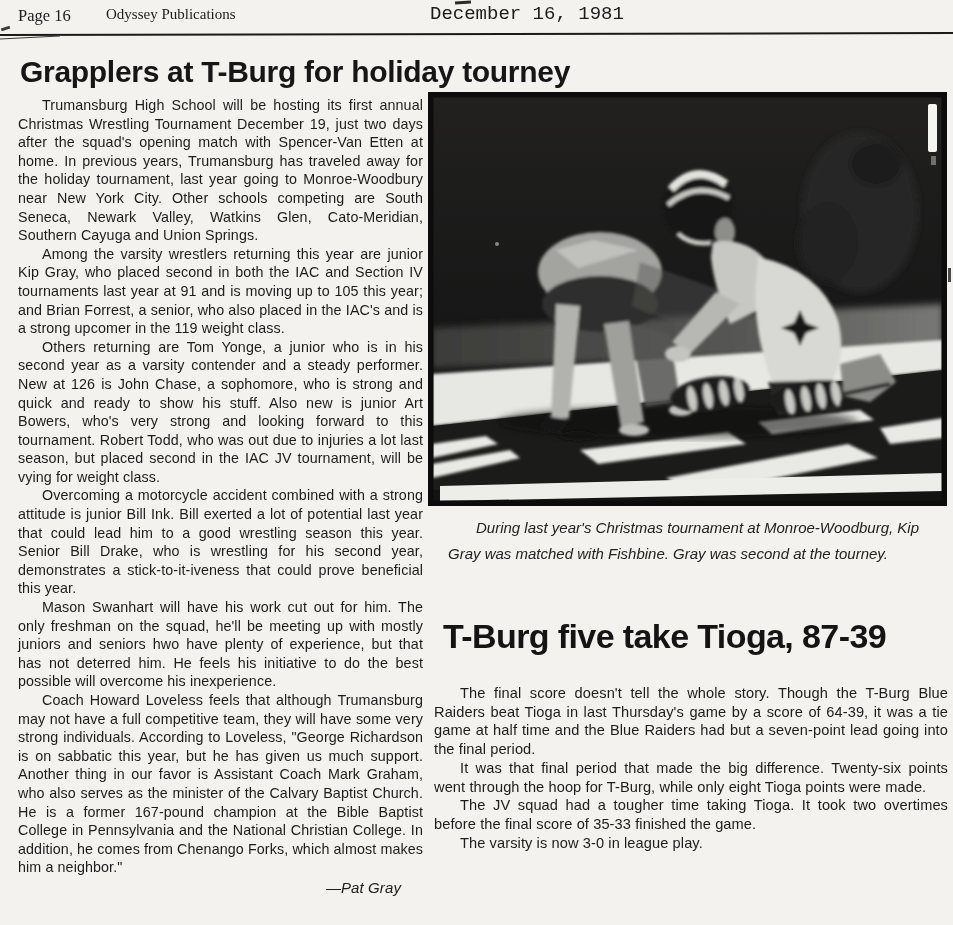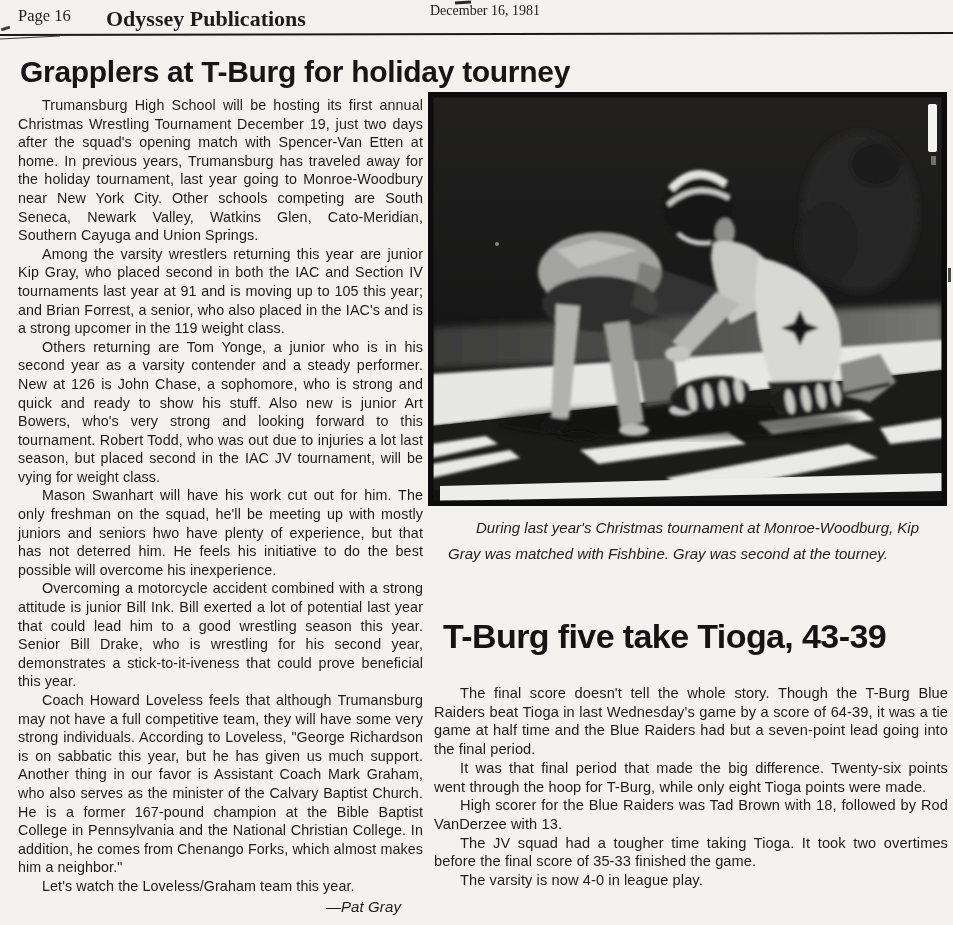--- a/index.html
+++ b/index.html
@@ -5,22 +5,22 @@
   html,body{margin:0;padding:0;}
   body{
     width:953px;height:925px;position:relative;overflow:hidden;
     background:#f3f2ef;color:#1c1c1c;
     font-family:"Liberation Sans",sans-serif;
     -webkit-font-smoothing:antialiased;
   }
   
   .masthead{position:absolute;left:0;top:0;width:953px;height:32px;}
   .mast-page{position:absolute;left:18px;top:6px;font-family:"Liberation Serif",serif;font-size:16.5px;}
-  .mast-pub{position:absolute;left:106px;top:6px;font-family:"Liberation Serif",serif;font-size:22px;font-weight:bold;}
-  .mast-date{position:absolute;left:430px;top:3px;font-family:Liberation Serif, serif;font-size:14px;}
+  .mast-pub{position:absolute;left:106px;top:6px;font-family:"Liberation Serif",serif;font-size:15px;}
+  .mast-date{position:absolute;left:430px;top:3px;font-family:Liberation Mono, monospace;font-size:19px;}
   .rule{position:absolute;left:0;top:33px;width:953px;height:2.4px;background:#1a1a1a;transform:rotate(-0.12deg);}
   .rule2{position:absolute;left:0;top:37px;width:60px;height:1.4px;background:#3a3a3a;transform:rotate(-3deg);}
   .artifact-a{position:absolute;left:1px;top:27px;width:9px;height:2.6px;background:#3c3c3c;transform:rotate(-18deg);}
   .artifact-b{position:absolute;left:455px;top:1px;width:16px;height:3.4px;background:#2a2a2a;transform:rotate(-4deg);}
   .artifact-c{position:absolute;left:948px;top:268px;width:3px;height:14px;background:#4a4a4a;}
 
   
   .headline1{
     position:absolute;left:16px;top:51px;width:660px;margin:4px;
     font-size:30px;font-weight:bold;letter-spacing:-0.3px;color:#161616;
@@ -73,24 +73,23 @@
 <div class="artifact-a"></div>
 <div class="artifact-b"></div>
 <div class="artifact-c"></div>
 
 <h1 class="headline1">Grapplers at T-Burg for holiday tourney</h1>
 
 <div class="left-col">
   <p>Trumansburg High School will be hosting its first annual Christmas Wrestling Tournament December 19, just two days after the squad's opening match with Spencer-Van Etten at home.  In previous years, Trumansburg has traveled away for the holiday tournament, last year going to Monroe-Woodbury near New York City.  Other schools competing are South Seneca, Newark Valley, Watkins Glen, Cato-Meridian, Southern Cayuga and Union Springs.</p>
   <p>Among the varsity wrestlers returning this year are junior Kip Gray, who placed second in both the IAC and Section IV tournaments last year at 91 and is moving up to 105 this year; and Brian Forrest, a senior, who also placed in the IAC's and is a strong upcomer in the 119 weight class.</p>
   <p>Others returning are Tom Yonge, a junior who is in his second year as a varsity contender and a steady performer. New at 126 is John Chase, a  sophomore, who is strong and quick and ready to show his stuff.  Also new is junior Art Bowers, who's very strong and looking forward to this tournament.  Robert Todd, who was out due to injuries a lot last season, but placed second in the IAC JV tournament, will be vying for weight class.</p>
+  <p>Overcoming a motorcycle accident combined with a strong attitude is junior Bill Ink.  Bill exerted a lot of potential last year that could lead him to a good wrestling season this year.  Senior Bill Drake, who is wrestling for his second year, demonstrates a stick-to-it-iveness that could prove beneficial this year.</p>
   <p>Mason Swanhart will have his work cut out for him.  The only freshman on the squad, he'll be meeting up with mostly juniors and seniors hwo have plenty of experience, but that has not deterred him.  He feels his initiative to do the best possible will overcome his inexperience.</p>
-  <p>Overcoming a motorcycle accident combined with a strong attitude is junior Bill Ink.  Bill exerted a lot of potential last year that could lead him to a good wrestling season this year.  Senior Bill Drake, who is wrestling for his second year, demonstrates a stick-to-it-iveness that could prove beneficial this year.</p>
   <p>Coach Howard Loveless feels that although Trumansburg may not have a full competitive team, they will have some very strong individuals.  According to Loveless, "George Richardson is on sabbatic this year, but he has given us much support.  Another thing in our favor is Assistant Coach Mark Graham, who also serves as the minister of the Calvary Baptist Church.  He is a former 167-pound champion at the Bible Baptist College in Pennsylvania and the National Christian College.  In addition, he comes from Chenango Forks, which almost makes him a neighbor."</p>
-  <p>Let's watch the Loveless/Graham team this year.</p>
   <div class="byline">—Pat Gray</div>
 </div>
 
 <div class="photo-frame">
   <svg viewBox="0 0 519 414" preserveAspectRatio="none">
     <defs>
       <linearGradient id="bgGrad" x1="0" y1="0" x2="0" y2="1">
         <stop offset="0" stop-color="#222120"></stop>
         <stop offset="0.55" stop-color="#171717"></stop>
         <stop offset="1" stop-color="#131313"></stop>
@@ -183,21 +182,20 @@
       <polygon points="412,272 452,262 468,290 442,310 416,304" fill="#8b8b88"></polygon>
       <path d="M416,302 L462,292" stroke="#2a2a29" stroke-width="4" fill="none"></path>
     </g>
 
     <rect x="2.5" y="2.5" width="514" height="409" fill="none" stroke="#0c0c0c" stroke-width="6"></rect>
   </svg>
 </div>
 
 <div class="caption">During last year's Christmas tournament at Monroe-Woodburg, Kip Gray was matched with Fishbine.  Gray was second at the tourney.</div>
 
-<h2 class="headline2">T-Burg five take Tioga, 43-39</h2>
+<h2 class="headline2">T-Burg five take Tioga, 87-39</h2>
 
 <div class="right-col">
-  <p>The final score doesn't tell the whole story.  Though the T-Burg Blue Raiders beat Tioga in last Wednesday's game by a score of 64-39, it was a tie game at half time and the Blue Raiders had but a seven-point lead going into the final period.</p>
+  <p>The final score doesn't tell the whole story.  Though the T-Burg Blue Raiders beat Tioga in last Thursday's game by a score of 64-39, it was a tie game at half time and the Blue Raiders had but a seven-point lead going into the final period.</p>
   <p>It was that final period that made the big difference.  Twenty-six points went through the hoop for T-Burg, while only eight Tioga points were made.</p>
-  <p>High scorer for the Blue Raiders was Tad Brown with 18, followed by Rod VanDerzee with 13.</p>
   <p>The JV squad had a tougher time taking Tioga.  It took two overtimes before the final score of 35-33 finished the game.</p>
-  <p>The varsity is now 4-0 in league play.</p>
+  <p>The varsity is now 3-0 in league play.</p>
 </div>
 
 </body></html>

